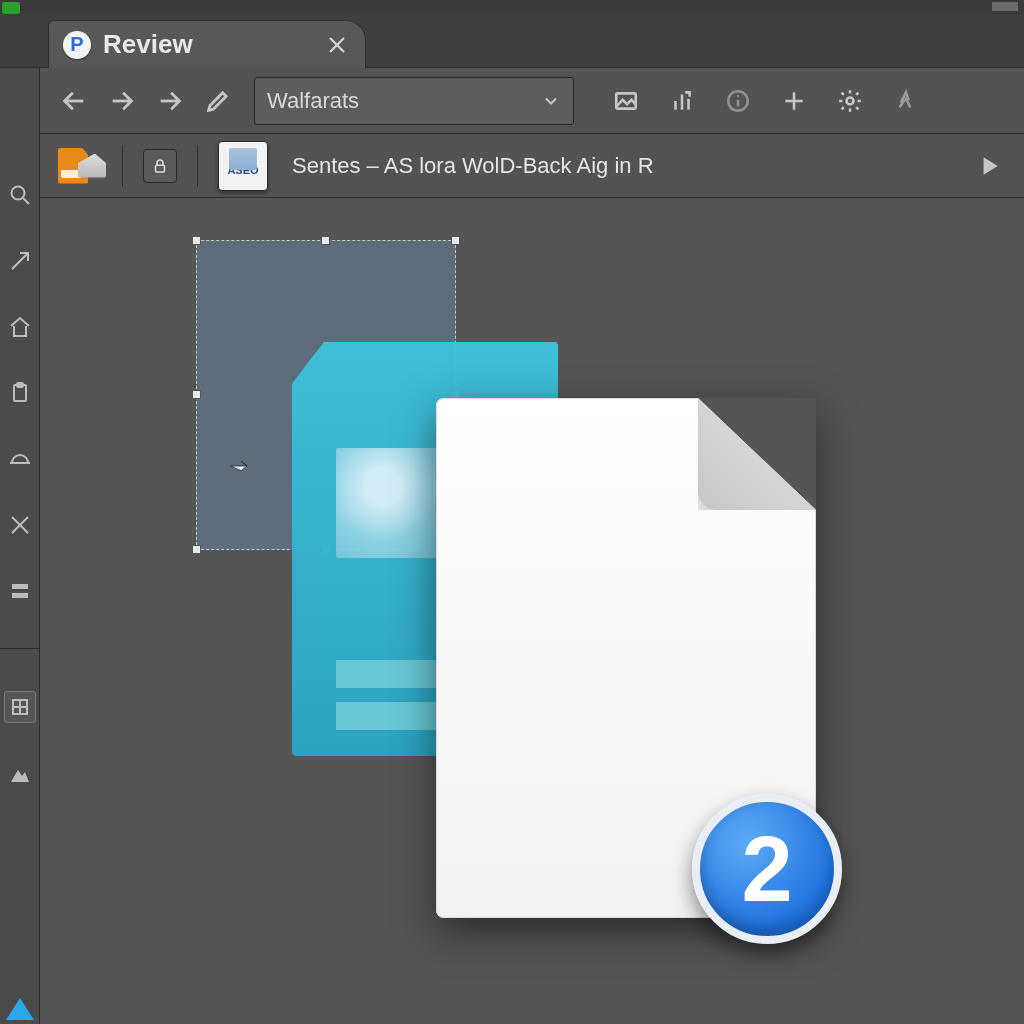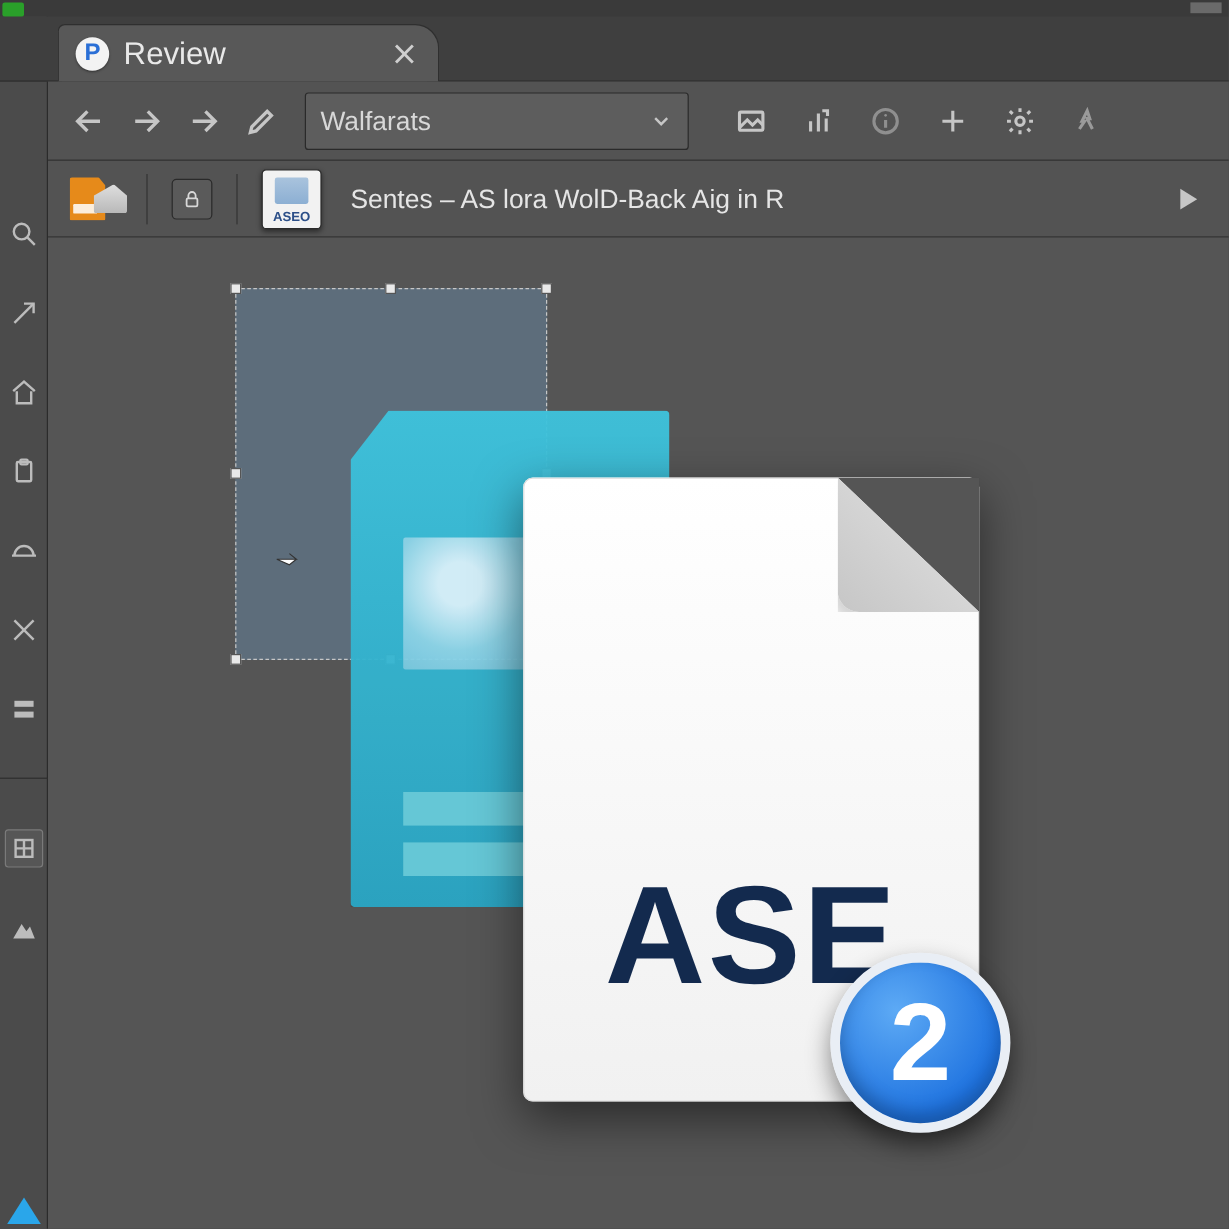--- a/index.html
+++ b/index.html
@@ -41,21 +41,21 @@
     padding-left: 14px;
   }
   .tab .p-icon {
     width: 28px; height: 28px; border-radius: 50%;
     background: #f3f3f3;
     display: flex; align-items: center; justify-content: center;
     font-weight: 700; color: #2a6fd6; font-size: 20px;
     box-shadow: 0 1px 2px rgba(0,0,0,.4);
     margin-right: 12px;
   }
-  .tab .tab-title { font-size: 26px; font-weight: 400; color: #e9e9e9; }
+  .tab .tab-title { font-size: 26px; font-weight: 700; color: #e9e9e9; }
   .tab .close {
     position: absolute; right: 16px; top: 12px; width: 24px; height: 24px;
     color: #cfcfcf; cursor: pointer;
   }
   .tab .close svg { width: 24px; height: 24px; }
 
   
   .navbar {
     position: absolute; left: 40px; top: 68px; width: 984px; height: 66px;
     background: #535353;
@@ -139,21 +139,21 @@
   }
   .subbar .vsep { width: 1px; height: 42px; background: #333; margin: 0 6px; }
   .subbar .lock {
     width: 34px; height: 34px; border: 1px solid #2a2a2a; border-radius: 4px;
     background: #5a5a5a; display:flex; align-items:center; justify-content:center;
   }
   .subbar .lock svg { width: 18px; height: 18px; stroke: #d8d8d8; fill: none; stroke-width: 2; }
   .subbar .aseo {
     width: 50px; height: 50px; background: #f2f2f2; border-radius: 4px; border: 1px solid #2a2a2a;
     display:flex; flex-direction:column; align-items:center; justify-content:flex-end;
-    font-size: 11px; font-weight: 700; color: #2c4f88; padding-bottom: 3px;
+    font-size: 11px; font-weight: 700; color: #2c4f88; padding-bottom: 14px;
     box-shadow: 0 2px 4px rgba(0,0,0,.45);
     position: relative;
   }
   .subbar .aseo::before {
     content:""; position:absolute; left:10px; top:6px; width:28px; height:22px;
     background: linear-gradient(180deg,#a9c3dd,#8cafd3); border-radius: 2px;
   }
   .subbar .doc-title { font-size: 22px; color:#e5e5e5; margin-left: 10px; white-space: nowrap; }
   .subbar .play {
     margin-left: auto; margin-right: 22px; width: 26px; height: 26px;
@@ -441,18 +441,17 @@
 
   <div class="cyan-card">
     <div class="pic"></div>
     <div class="line1"></div>
     <div class="line2"></div>
   </div>
 
   <div class="file">
     <div class="earcut"></div>
     <div class="fold"></div>
-    <div class="ase-text">ASE</div>
     <div class="badge2">
       <span>2</span>
     </div>
   </div>
 </div>
 
 </body></html>

